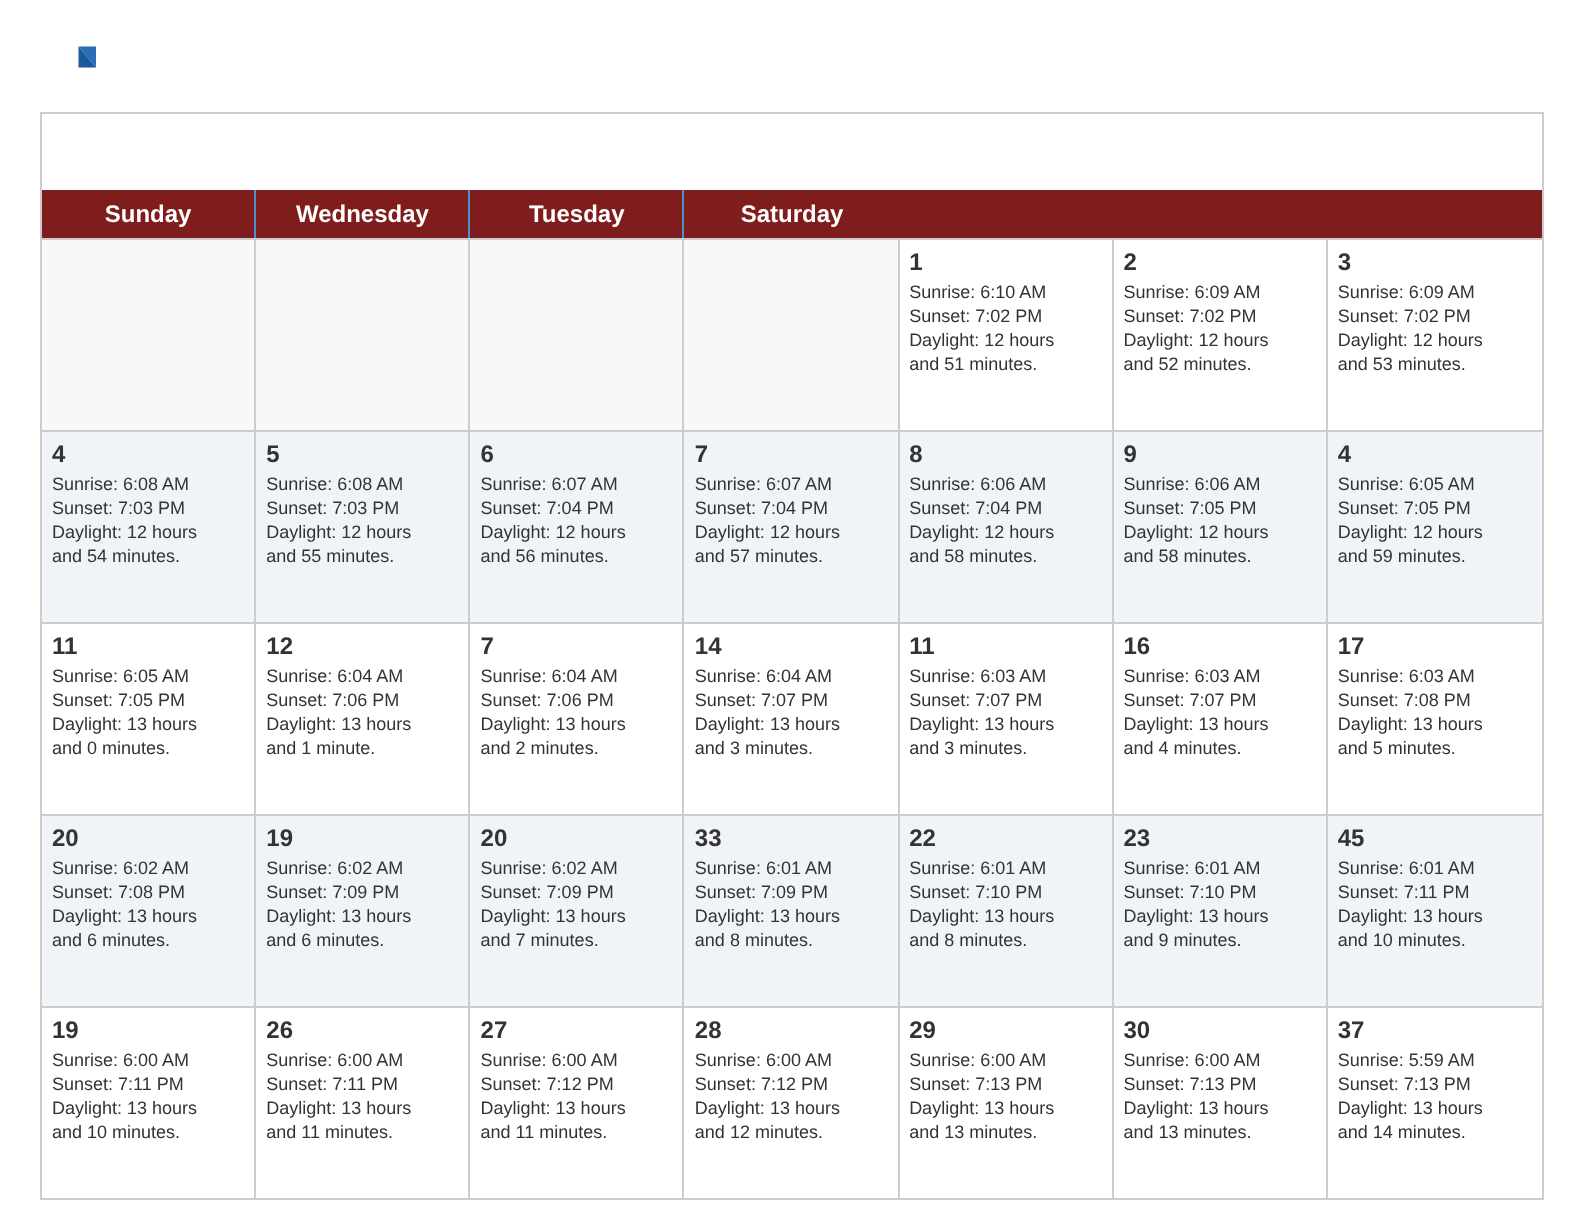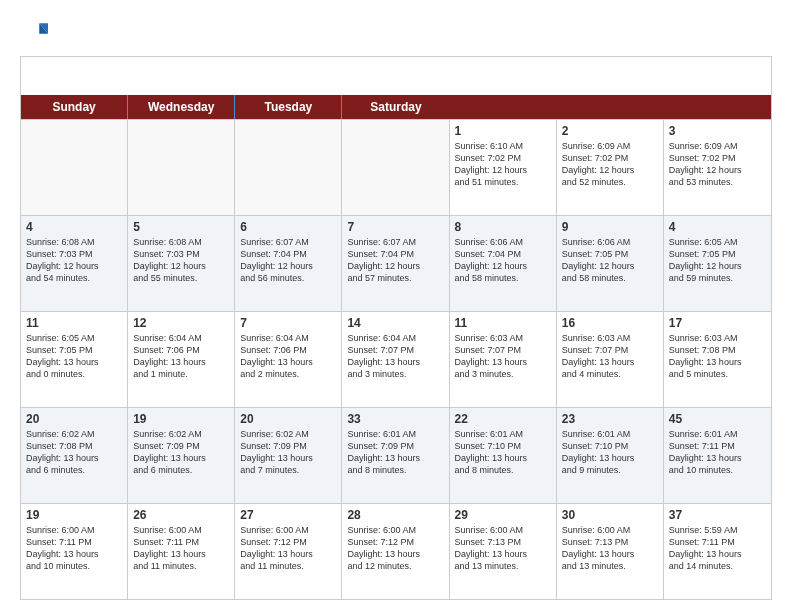--- a/index.html
+++ b/index.html
@@ -362,20 +362,20 @@
           <div class="cal-cell">
             <div class="day-num">30</div>
             <div class="cell-text" style="white-space: pre-line;">Sunrise: 6:00 AM
 Sunset: 7:13 PM
 Daylight: 13 hours
 and 13 minutes.</div>
           </div>
           <div class="cal-cell">
             <div class="day-num">37</div>
             <div class="cell-text" style="white-space: pre-line;">Sunrise: 5:59 AM
-Sunset: 7:11 PM
+Sunset: 7:13 PM
 Daylight: 13 hours
 and 14 minutes.</div>
           </div>
         </div>
       </div>
   </div>
 </div>
 
 </body></html>

